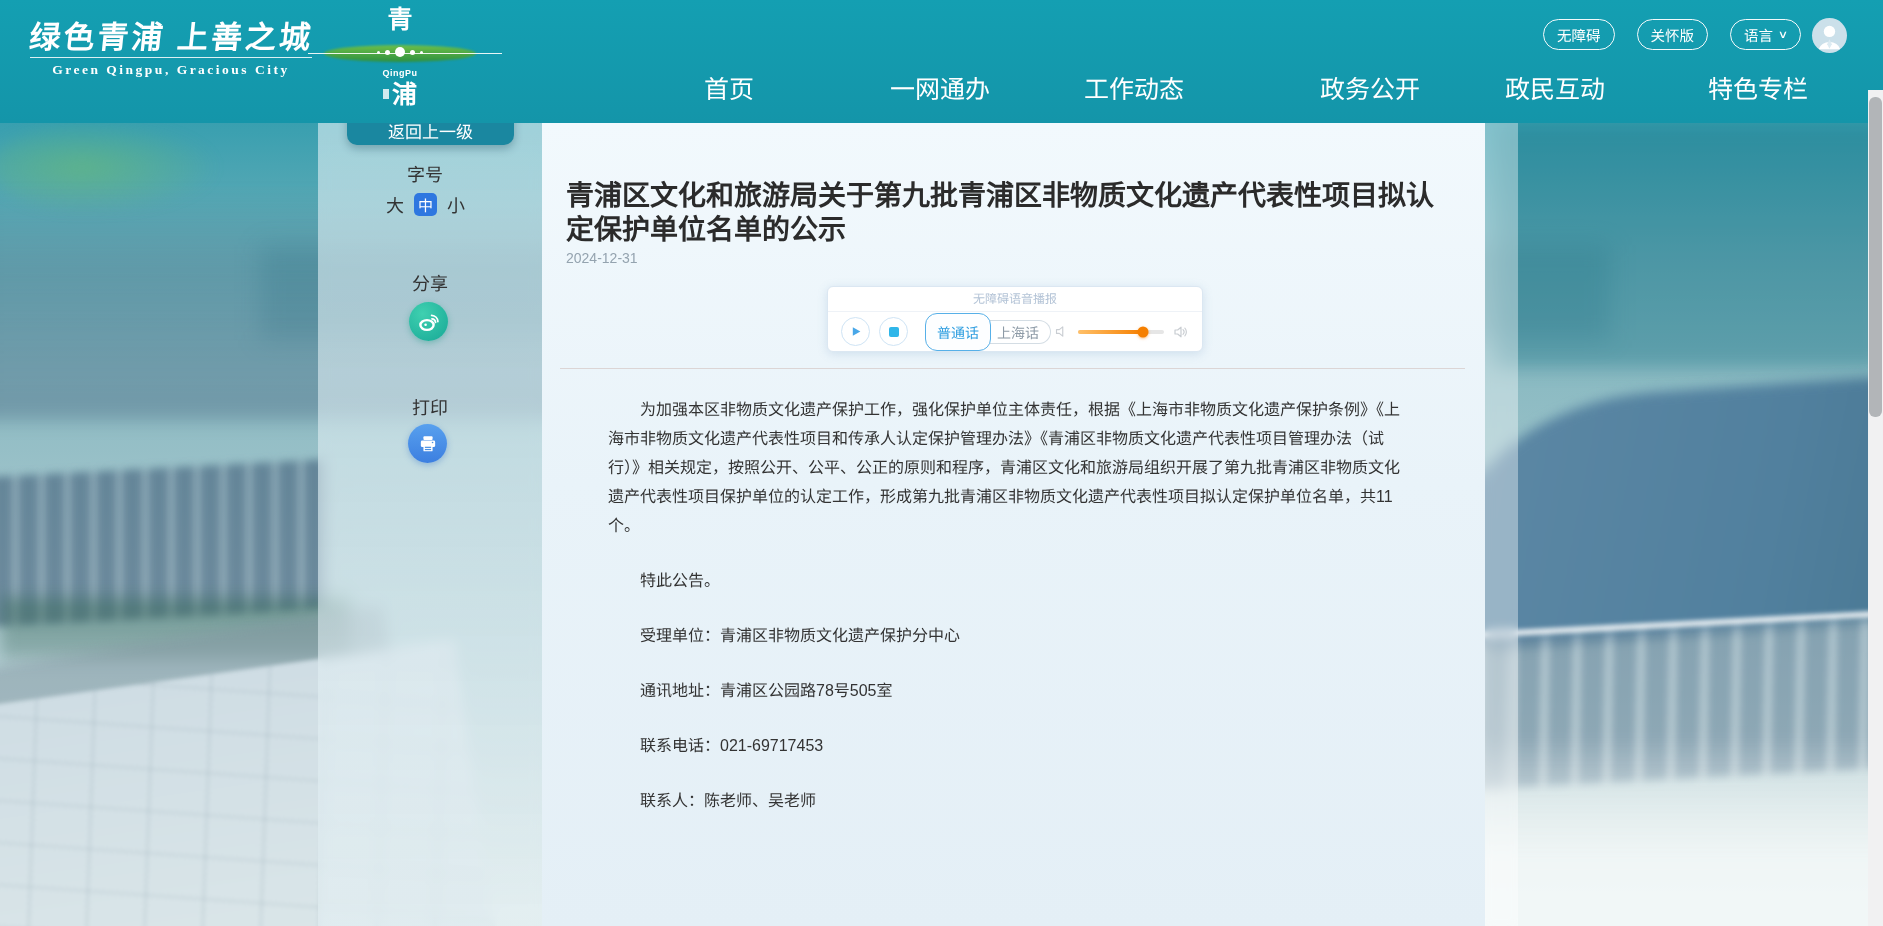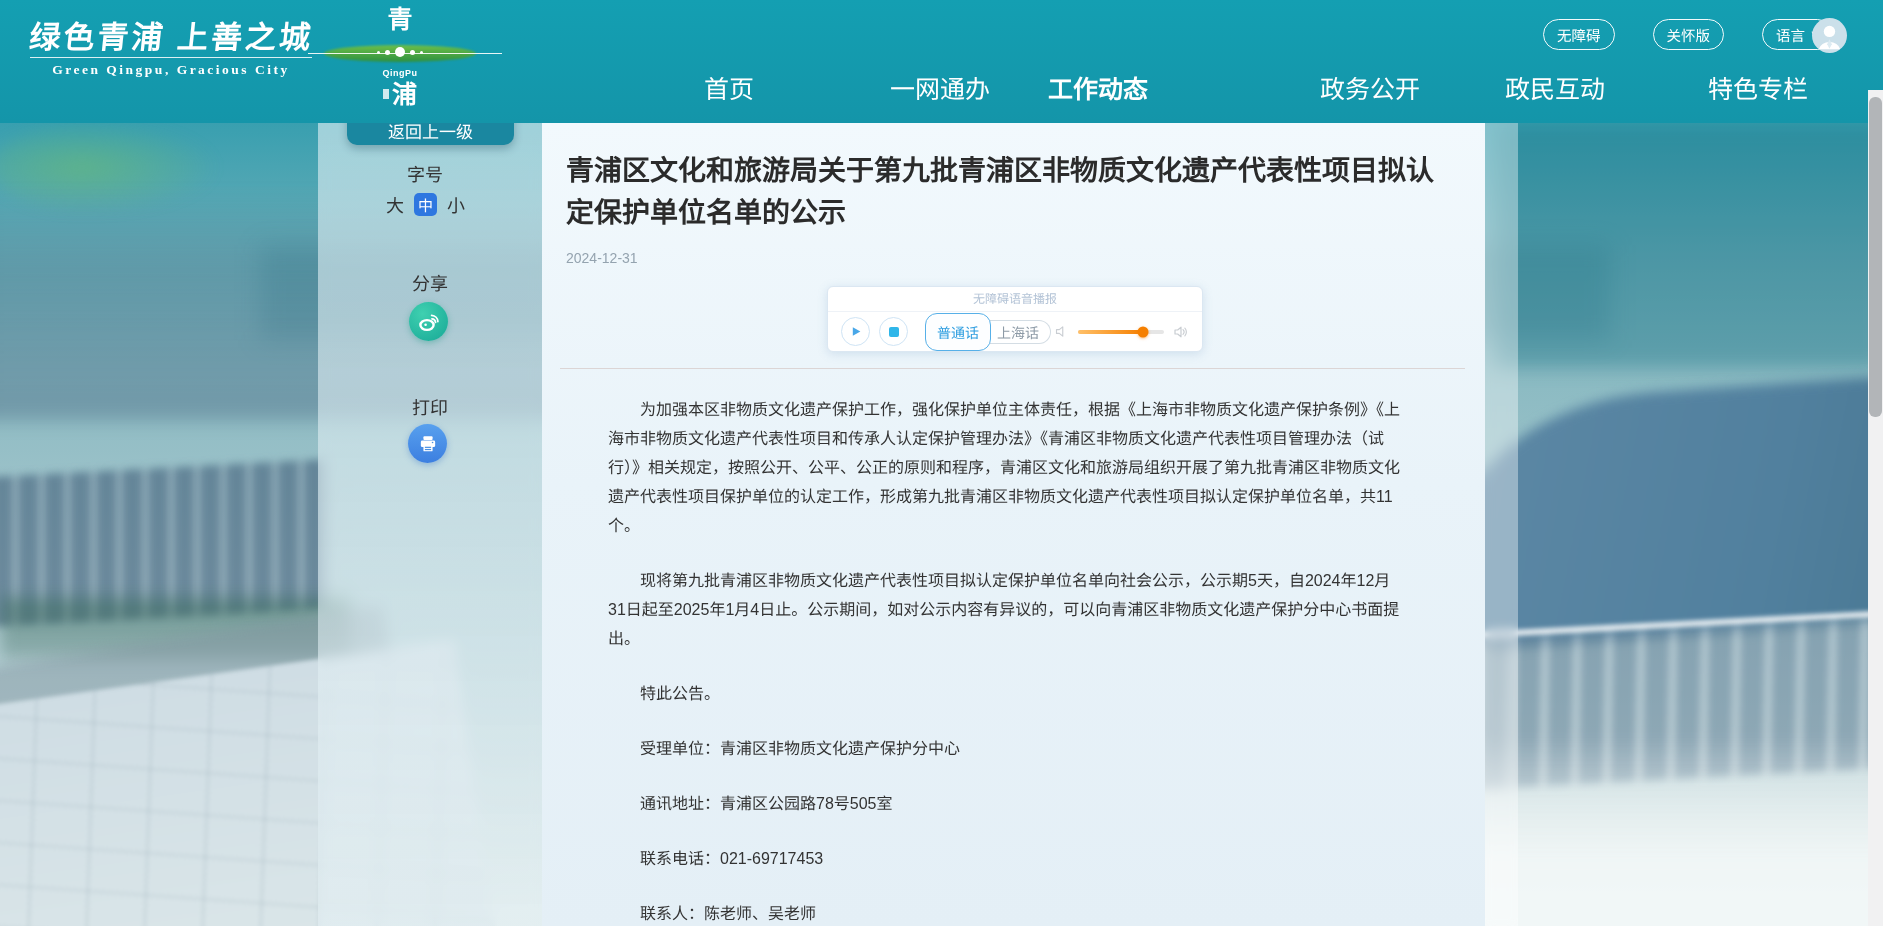--- a/index.html
+++ b/index.html
@@ -64,21 +64,21 @@
   .em-dots i{display:block;border-radius:50%;background:#fff;}
   .em-dots i:nth-child(1),.em-dots i:nth-child(5){width:3px;height:3px;}
   .em-dots i:nth-child(2),.em-dots i:nth-child(4){width:5px;height:5px;}
   .em-dots i:nth-child(3){width:10px;height:10px;}
   .em-qp{position:absolute;top:66px;width:100%;text-align:center;color:#fff;font-size:9px;font-weight:700;letter-spacing:.5px;}
   .em-bottom{top:78px;}
   .em-seal{display:inline-block;width:6px;height:10px;background:rgba(255,255,255,.8);margin-right:3px;vertical-align:4px;}
 
   .nav-item{position:absolute;top:74px;transform:translateX(-50%);color:#fff;font-size:25px;line-height:30px;
     white-space:nowrap;cursor:pointer;}
-  .quick{left:1543px;top:19px;display:flex;gap:38px;align-items:center;}
+  .quick{left:1543px;top:19px;display:flex;gap:22px;align-items:center;}
   .pill{height:29px;padding:0 13px;border:1px solid rgba(255,255,255,.95);border-radius:16px;
     display:flex;align-items:center;color:#fff;font-size:14.5px;cursor:pointer;background:transparent;white-space:nowrap;}
   .pill .chev{font-size:11px;margin-left:6px;transform:scaleX(1.3);}
   .avatar{left:1812px;top:18px;width:35px;height:35px;border-radius:50%;background:#cbe0ea;overflow:hidden;cursor:pointer;}
 
   
   .sb-track{left:1868px;top:90px;width:15px;height:836px;background:#f1f1f2;z-index:40;}
   .sb-thumb{position:absolute;left:1px;top:7px;width:13px;height:320px;background:#b2b5b8;border-radius:6px;}
 
   
@@ -88,21 +88,21 @@
   .tool-label{z-index:10;width:90px;text-align:center;color:#333;font-size:18px;}
   .fs-row{left:386px;top:191px;z-index:10;display:flex;align-items:center;gap:10px;}
   .fs-opt{color:#333;font-size:18px;cursor:pointer;}
   .fs-opt.active{width:23px;height:23px;background:#2e77e0;border-radius:5px;color:#fff;font-size:15px;
     display:flex;align-items:center;justify-content:center;}
   .icon-btn{z-index:10;width:39px;height:39px;border-radius:50%;display:flex;align-items:center;justify-content:center;cursor:pointer;}
   .weibo-btn{left:409px;top:302px;background:radial-gradient(circle at 35% 30%,#3fd0b0,#17a896);box-shadow:0 2px 6px rgba(30,150,130,.4);}
   .print-btn{left:408px;top:424px;background:linear-gradient(180deg,#58a0ee,#3c7fe0);box-shadow:0 2px 6px rgba(60,120,200,.4);}
 
   
-  .title{position:absolute;left:24px;top:8px;width:882px;font-size:28px;line-height:42px;font-weight:600;color:#2b2b2b;font-family:Liberation Serif, serif;}
+  .title{position:absolute;left:24px;top:37px;width:882px;font-size:28px;line-height:34px;font-weight:600;color:#2b2b2b;font-family:Liberation Serif, serif;}
   .date{position:absolute;left:24px;top:127px;font-size:14px;color:#94a3af;}
   .divider{position:absolute;left:18px;top:245px;width:905px;height:1px;background:#dcd5d5;}
   .body{position:absolute;left:66px;top:272px;width:800px;font-size:16px;line-height:29px;color:#333;}
   .body p{margin:0 0 26px;text-indent:2em;}
 
   
   .player{position:absolute;left:285px;top:163px;width:376px;height:66px;background:#fff;
     border:1px solid #dbe7f2;border-radius:6px;box-sizing:border-box;box-shadow:0 2px 10px rgba(120,160,200,.25);}
   .player-cap{height:24px;line-height:24px;text-align:center;font-size:12px;color:#b3c3d6;border-bottom:1px solid #eef2f7;}
   .player-row{height:39px;display:flex;align-items:center;padding:0 13px;}
@@ -179,21 +179,20 @@
             <path d="M17.8 6.3 a8.3 8.3 0 0 1 0 11.4" fill="none" stroke="#c9cdd2" stroke-width="1.7" stroke-linecap="round"></path>
           </svg>
         </div>
       </div>
     </div>
 
     <div class="divider"></div>
 
     <div class="body">
       <p>为加强本区非物质文化遗产保护工作，强化保护单位主体责任，根据《上海市非物质文化遗产保护条例》《上海市非物质文化遗产代表性项目和传承人认定保护管理办法》《青浦区非物质文化遗产代表性项目管理办法（试行）》相关规定，按照公开、公平、公正的原则和程序，青浦区文化和旅游局组织开展了第九批青浦区非物质文化遗产代表性项目保护单位的认定工作，形成第九批青浦区非物质文化遗产代表性项目拟认定保护单位名单，共11个。</p>
-      <p>现将第九批青浦区非物质文化遗产代表性项目拟认定保护单位名单向社会公示，公示期5天，自2024年12月31日起至2025年1月4日止。公示期间，如对公示内容有异议的，可以向青浦区非物质文化遗产保护分中心书面提出。</p>
       <p>特此公告。</p>
       <p>受理单位：青浦区非物质文化遗产保护分中心</p>
       <p>通讯地址：青浦区公园路78号505室</p>
       <p>联系电话：021-69717453</p>
       <p>联系人：陈老师、吴老师</p>
     </div>
   </div>
 
   <div class="abs tool-label" style="left:380px;top:160px;">字号</div>
   <div class="abs fs-row">
@@ -239,21 +238,21 @@
           <i></i>
           <i></i>
           <i></i>
         </div>
       <div class="em-qp">QingPu</div>
       <div class="em-bottom"><span class="em-seal"></span><span>浦</span></div>
     </div>
 
     <div class="nav-item" style="left:729px;">首页</div>
     <div class="nav-item" style="left:940px;">一网通办</div>
-    <div class="nav-item" style="left:1098px;font-weight:bold;">工作动态</div>
+    <div class="nav-item" style="left:1134px;">工作动态</div>
     <div class="nav-item" style="left:1350px;margin-left:20px;">政务公开</div>
     <div class="nav-item" style="left:1555px;text-align:center;">政民互动</div>
     <div class="nav-item" style="left:1758px;">特色专栏</div>
 
     <div class="abs quick">
       <div class="pill">
         <span>无障碍</span>
       </div>
       <div class="pill">
         <span>关怀版</span>

